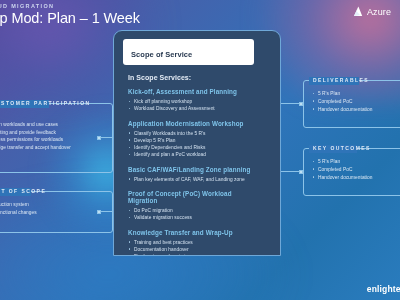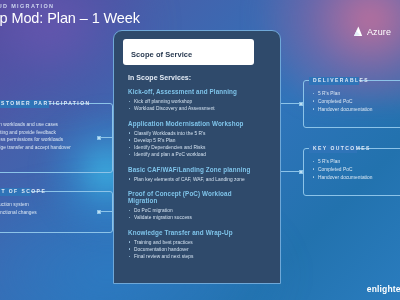--- a/index.html
+++ b/index.html
@@ -42,27 +42,27 @@
   .eyebrow {
     font-size:5.5px; font-weight:700; letter-spacing:1.35px;
     color:#cdd6ee; text-transform:uppercase; white-space:nowrap;
   }
   .headline {
     font-size:14.5px; font-weight:400; color:#ffffff;
     letter-spacing:-.1px; white-space:nowrap; margin-top:1px;
   }
 
   
-  #azure { position:absolute; right:9px; top:26px; display:flex; align-items:center; gap:2px; }
+  #azure { position:absolute; right:9px; top:6px; display:flex; align-items:center; gap:2px; }
   #azure .mark { display:block; }
   #azure .word { font-size:9px; color:#fff; letter-spacing:.1px; }
 
   
   #panel {
-    position:absolute; left:113px; top:30px; width:168px; height:254px;
+    position:absolute; left:113px; top:30px; width:168px; height:226px;
     background:#2f4a6b; border:1px solid #6fa8d8;
     border-radius:9px 9px 0 0;
     padding:8px 26px 0 9px;
     overflow:hidden;
   }
   .pill {
     background:#ffffff; border-radius:3px;
     padding:4px 8px; margin-bottom:9px;
   }
   .pill span { font-size:7.5px; font-weight:700; color:#27384f; letter-spacing:.05px; }

